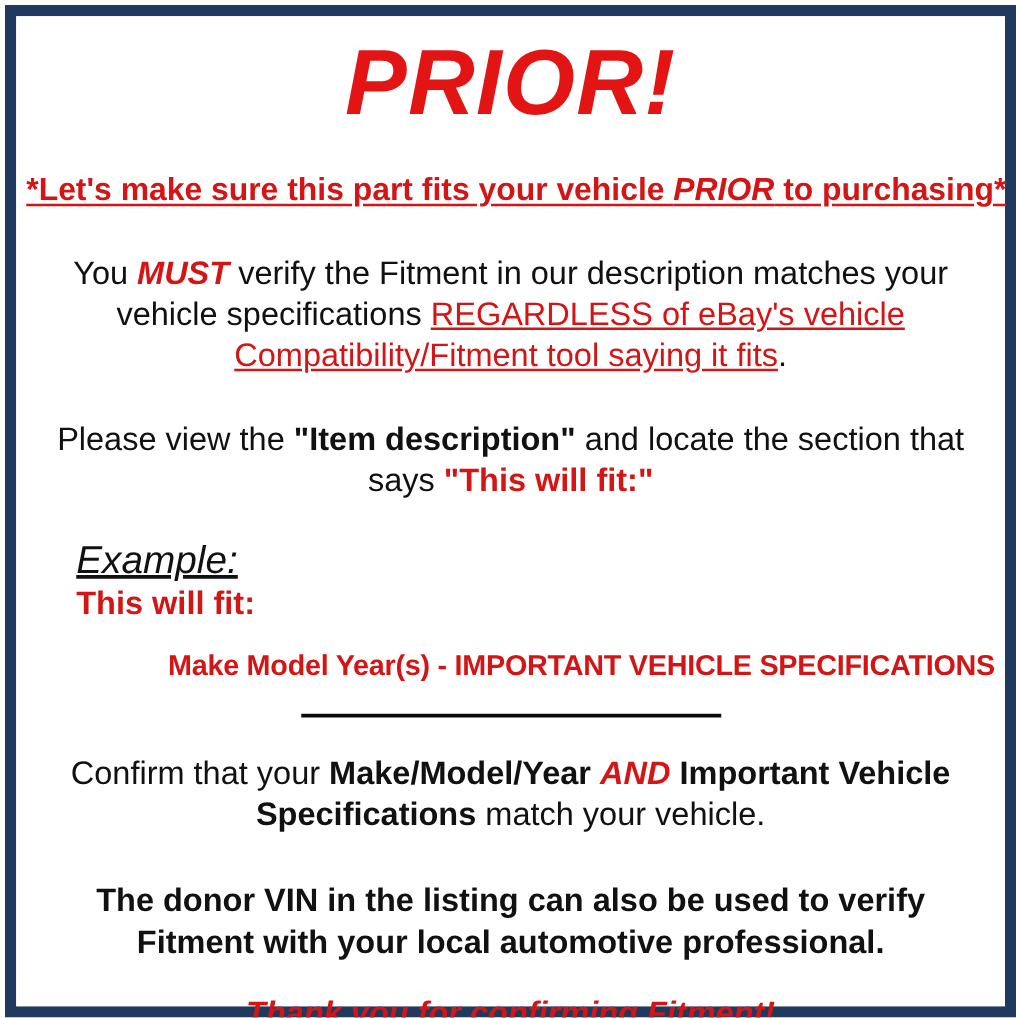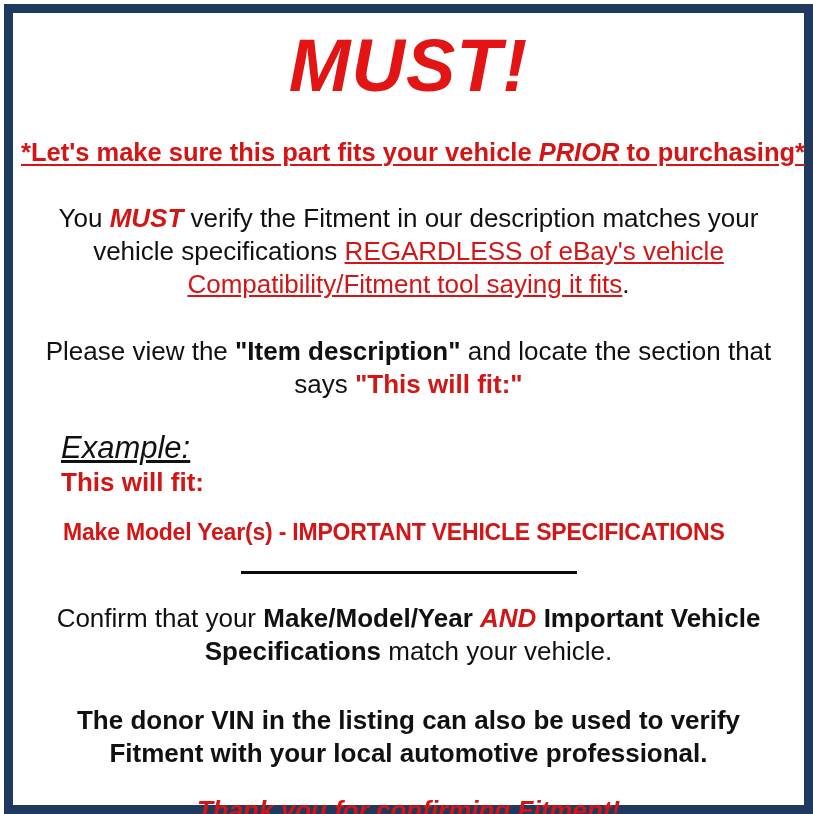--- a/index.html
+++ b/index.html
@@ -126,20 +126,21 @@
   }
   .example-spec {
     color: #d41515;
     font-size: 23px;
     font-weight: bold;
     line-height: 1.1;
     margin: 0;
     padding-top: 22px;
     padding-left: 2px;
     letter-spacing: -0.2px;
+    text-align: right;
   }
 
   
   .separator-wrap {
     padding-top: 26px;
     text-align: left;
     padding-left: 0;
   }
   .separator {
     width: 336px;
@@ -159,21 +160,21 @@
     padding-top: 26px;
   }
 </style>
 </head>
 <body>
 
 <div class="notice-frame">
   <div class="notice-inner">
     <div class="notice-body">
 
-      <h1 class="stop-headline">MUST!</h1>
+      <h1 class="stop-headline">PRIOR!</h1>
 
       <p class="tagline"><span>*Let's make sure this part fits your vehicle </span><span class="ital">PRIOR</span><span> to purchasing*</span></p>
 
       <p class="para p-must"><span>You </span><span class="red-mustword">MUST</span><span> verify the Fitment in our description matches your vehicle specifications </span><span class="red-strong">REGARDLESS of eBay's vehicle Compatibility/Fitment tool saying it fits</span><span>.</span></p>
 
       <p class="para p-view"><span>Please view the </span><span class="b">"Item description"</span><span> and locate the section that says </span><span class="red b">"This will fit:"</span></p>
 
       <div class="example-block">
         <p class="example-label">Example:</p>
         <p class="example-fit">This will fit:</p>

